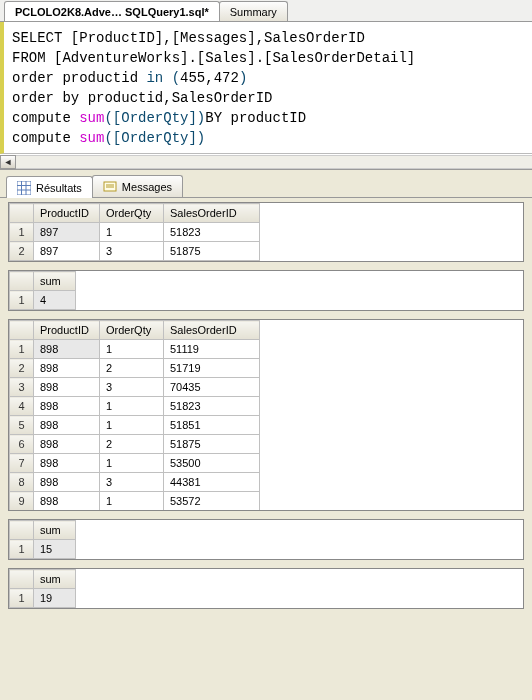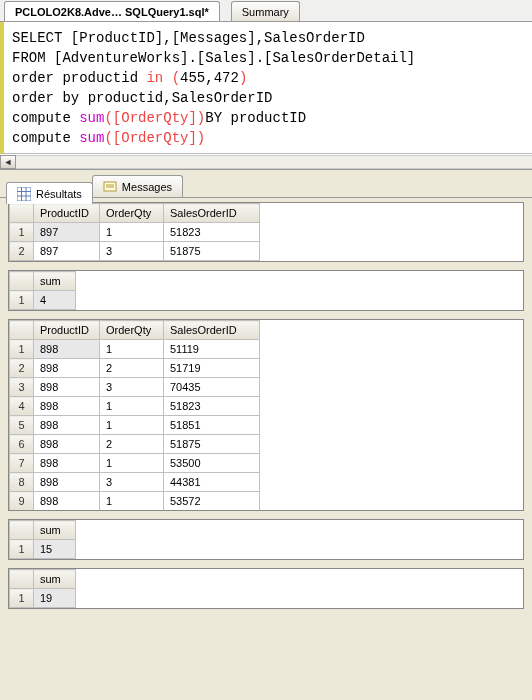--- a/index.html
+++ b/index.html
@@ -12,21 +12,21 @@
     overflow: hidden;
     color: #000;
   }
   .top-tabs {
     display: flex;
     align-items: flex-end;
     height: 22px;
     background: #f0f0ee;
     border-bottom: 1px solid #999;
     padding-left: 4px;
-    gap: 12px;
+    gap: 0;
   }
   .top-tab {
     height: 20px;
     padding: 3px 10px 2px 10px;
     border: 1px solid #999;
     border-bottom: none;
     border-radius: 3px 3px 0 0;
     background: linear-gradient(#fdfdfd,#e6e3d8);
     font-size: 11px;
     display: flex;
@@ -46,21 +46,21 @@
     padding: 6px 6px 6px 8px;
     font-family: "Courier New", monospace;
     font-size: 14px;
     line-height: 20px;
     height: 132px;
     white-space: pre;
     border-bottom: 1px solid #bbb;
   }
   .kw { color: #000000; }
   .fn { color: #cc00cc; }
-  .gray { color: #ef4444; }
+  .gray { color: #0c4a6e; }
 
   .hscroll {
     height: 16px;
     background: #ece9d8;
     border-top: 1px solid #fff;
     border-bottom: 1px solid #999;
     display: flex;
     align-items: stretch;
   }
   .hscroll .btn {
@@ -89,21 +89,21 @@
     border: 1px solid #999;
     border-bottom: none;
     border-radius: 3px 3px 0 0;
     background: linear-gradient(#fdfdfd,#e6e3d8);
     display: flex;
     align-items: center;
     gap: 5px;
     cursor: pointer;
     margin-right: -1px;
   }
-  .result-tab.active { background: #fff; position: relative; top:7px; font-weight: normal; }
+  .result-tab.active { background: #fff; position: relative; top:1px; font-weight: normal; }
   .ico { width: 14px; height: 14px; display:inline-block; }
 
   .results-area {
     height: calc(700px - 22px - 132px - 16px - 28px);
     overflow: hidden;
     padding: 2px 0 0 2px;
   }
 
   .grid-block {
     margin: 2px 4px 4px 6px;

